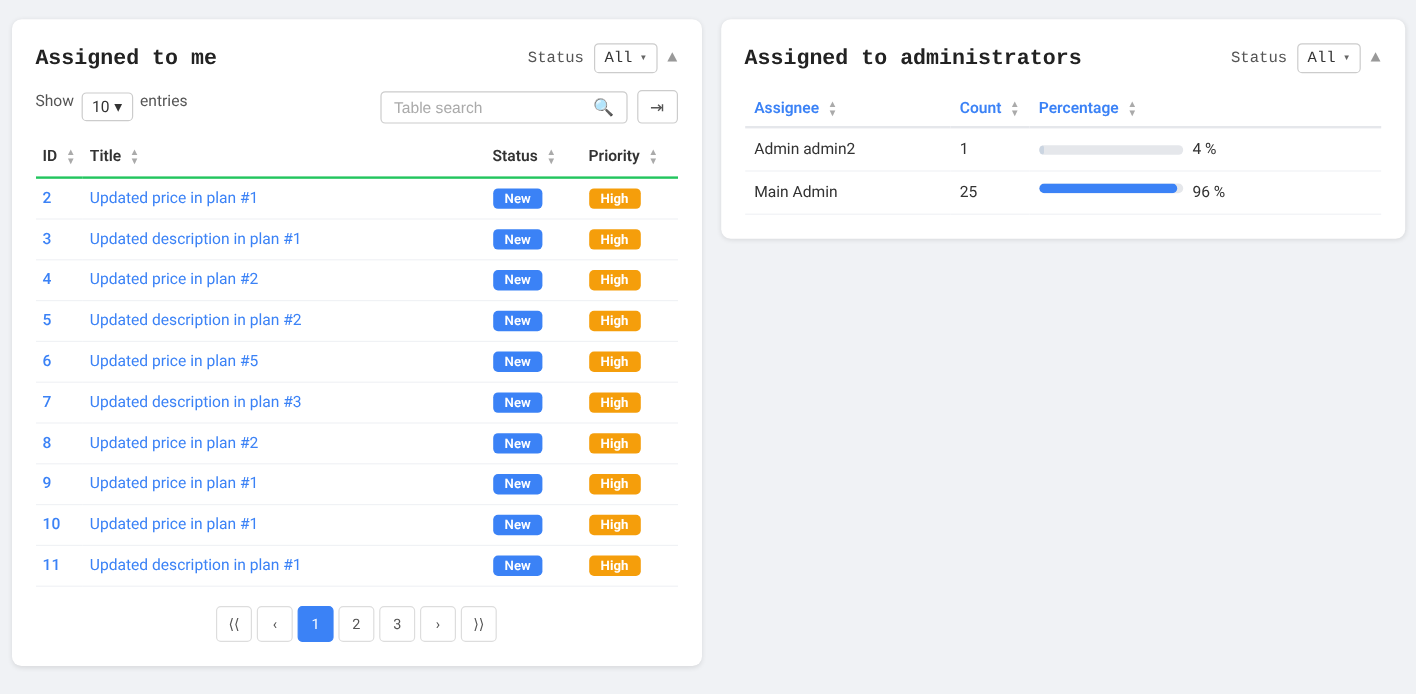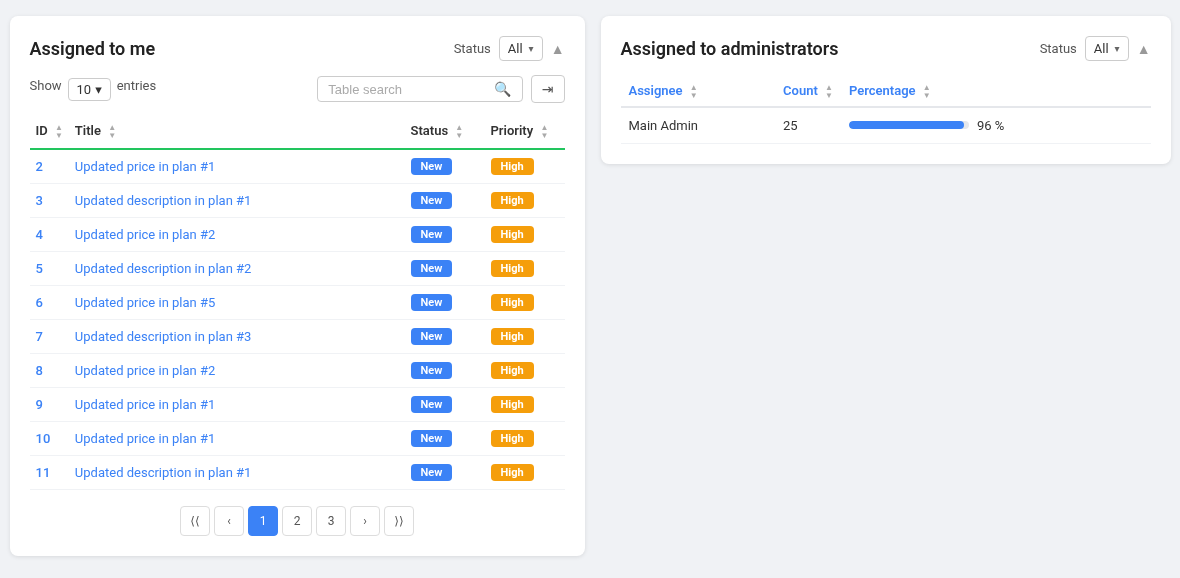--- a/index.html
+++ b/index.html
@@ -27,20 +27,21 @@
       width: 570px;
       flex-shrink: 0;
     }
 
     
     .panel-header {
       display: flex;
       align-items: center;
       justify-content: space-between;
       margin-bottom: 14px;
+      font-family: Liberation Mono, monospace;
     }
     .panel-title {
       font-size: 18px;
       font-weight: 600;
       color: #222;
     }
     .status-group {
       display: flex;
       align-items: center;
       gap: 8px;
@@ -407,24 +408,34 @@
         </th>
         <th>
           Count <span class="sort-arrows">▲<br>▼</span>
         </th>
         <th>
           Percentage <span class="sort-arrows">▲<br>▼</span>
         </th>
       </tr>
     </thead>
     <tbody id="right-tbody">
+    <tr>
+    <td class="td-assignee">Admin admin2</td>
+    <td class="td-count">1</td>
+    <td style="display:flex;align-items:center;gap:8px;padding:10px 8px;">
+      <div class="progress-wrap">
+        <div class="progress-fill light" style="width:4%"></div>
+      </div>
+      <span>4 %</span>
+    </td>
+  </tr>
         <tr>
     <td class="td-assignee">Main Admin</td>
     <td class="td-count">25</td>
-    <td style="display:flex;align-items:center;gap:8px;padding:10px 8px;">
+    <td style="display:flex;gap:8px;padding:10px 8px;">
       <div class="progress-wrap">
         <div class="progress-fill blue" style="width:96%"></div>
       </div>
       <span>96 %</span>
     </td>
   </tr>
       </tbody>
   </table>
 </div>
 

